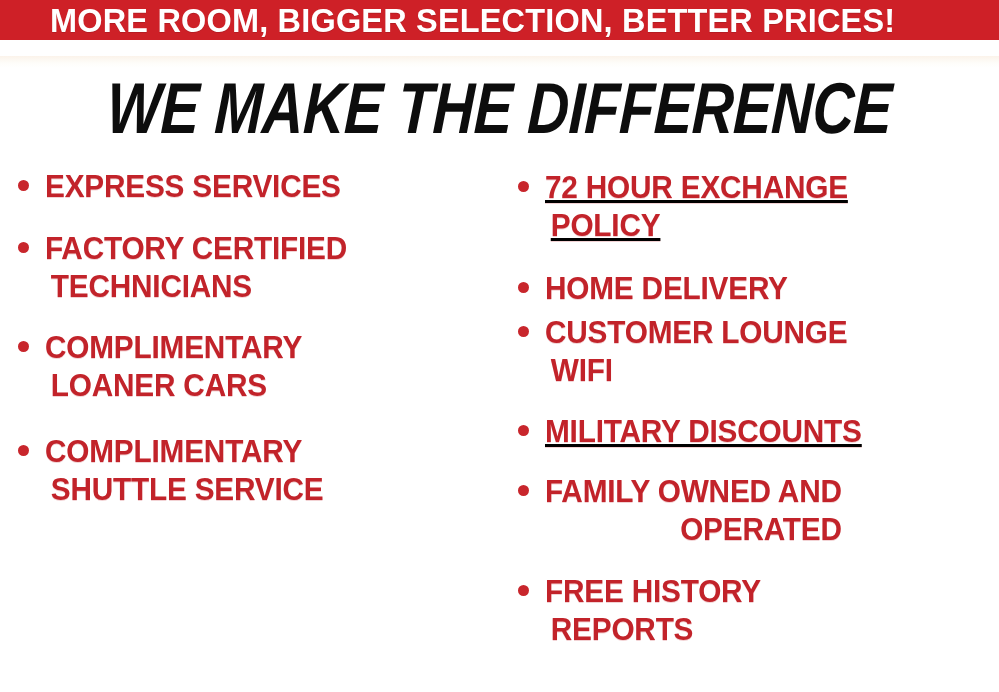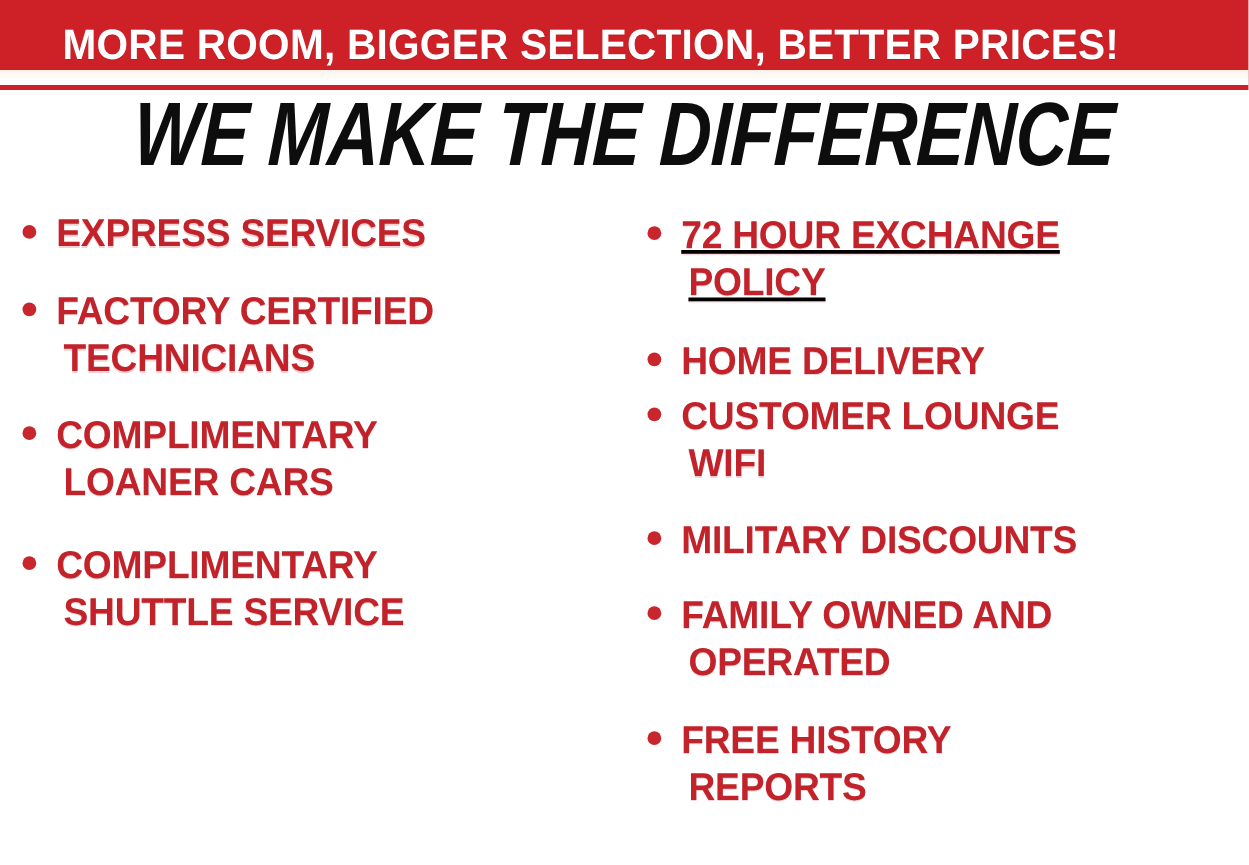--- a/index.html
+++ b/index.html
@@ -20,21 +20,21 @@
     overflow: hidden;
     background: #ffffff;
   }
 
   
   .banner {
     position: absolute;
     left: 0;
     top: 0;
     width: 999px;
-    height: 72px;
+    height: 40px;
     background: #ce2027;
     display: flex;
     align-items: center;
     box-sizing: border-box;
     padding-left: 50px;
   }
   .banner-text {
     color: #ffffff;
     font-family: "Liberation Sans", sans-serif;
     font-weight: bold;
@@ -129,22 +129,22 @@
 
   
   .col-left  .bullet-item:nth-child(1) { margin-bottom: 24px; }
   .col-left  .bullet-item:nth-child(2) { margin-bottom: 23px; margin-top: 20px; }
   .col-left  .bullet-item:nth-child(3) { margin-bottom: 28px; }
   .col-left  .bullet-item:nth-child(4) { margin-bottom: 22px; }
 
   .col-right .bullet-item:nth-child(1) { margin-bottom: 25px; text-decoration: underline; }
   .col-right .bullet-item:nth-child(2) { margin-bottom: 6px; }
   .col-right .bullet-item:nth-child(3) { margin-bottom: 23px; }
-  .col-right .bullet-item:nth-child(4) { margin-bottom: 22px; }
-  .col-right .bullet-item:nth-child(5) { margin-bottom: 24px; }
+  .col-right .bullet-item:nth-child(4) { margin-bottom: 22px; text-decoration: underline; }
+  .col-right .bullet-item:nth-child(5) { margin-bottom: 24px; text-align: right; }
 </style>
 </head>
 <body>
 
 <div class="poster">
 
   <div class="banner">
     <span class="banner-text">MORE ROOM, BIGGER SELECTION, BETTER PRICES!</span>
   </div>
   <div class="cream-strip"></div>

